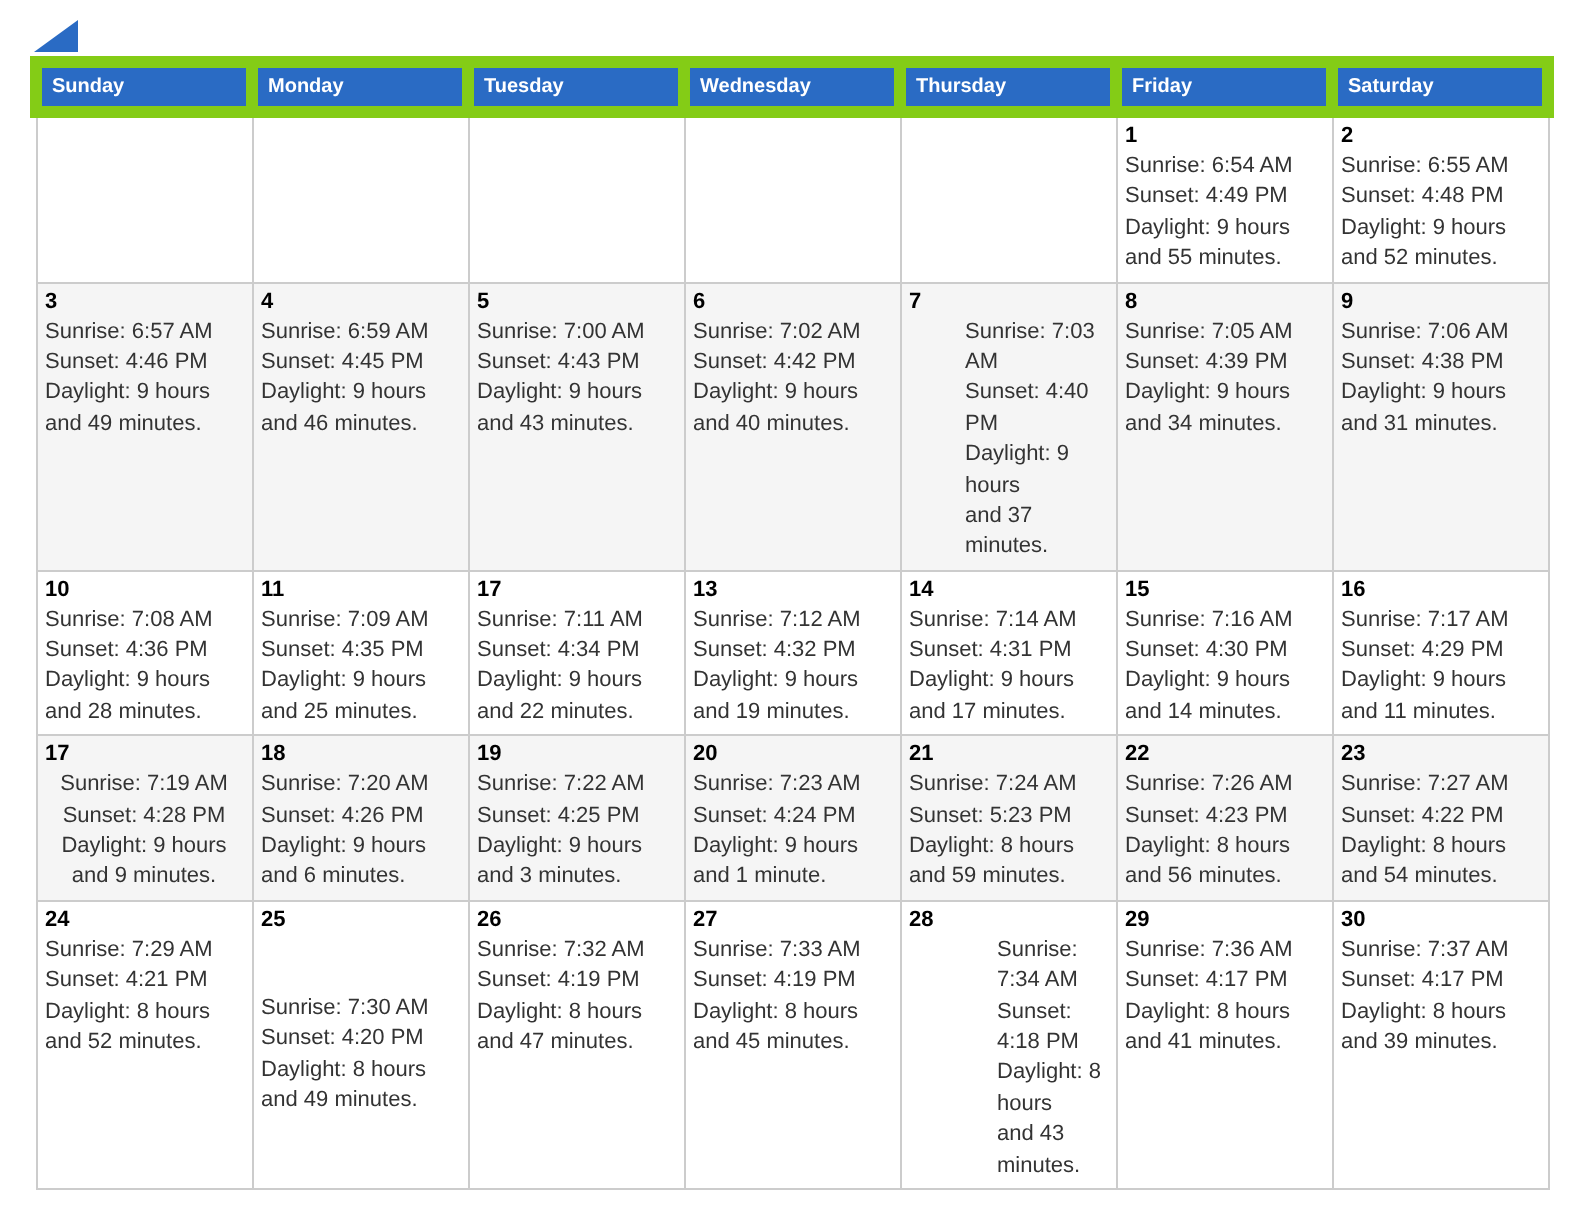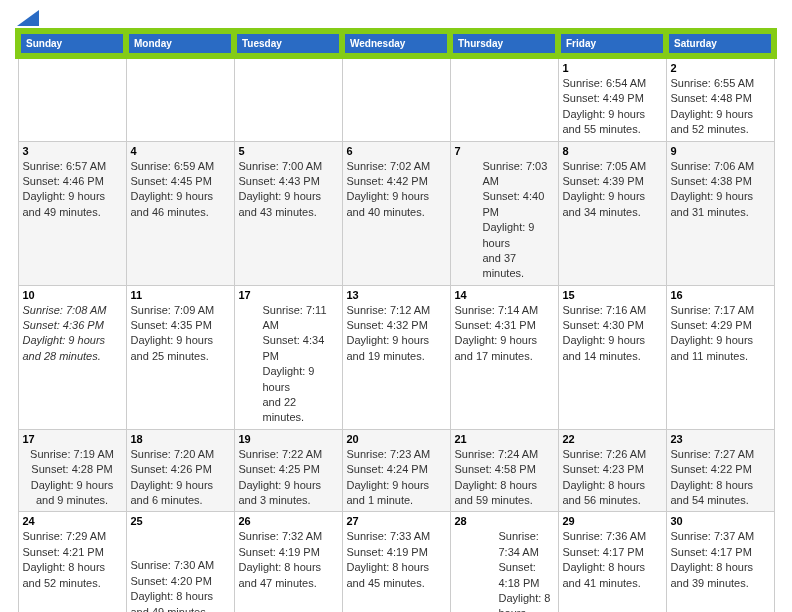--- a/index.html
+++ b/index.html
@@ -180,35 +180,35 @@
             <span class="day-number">9</span>
             <div class="day-info" style="white-space: pre-line;">Sunrise: 7:06 AM
 Sunset: 4:38 PM
 Daylight: 9 hours
 and 31 minutes.</div>
           </td>
         </tr>
         <tr>
           <td>
             <span class="day-number">10</span>
-            <div class="day-info" style="white-space: pre-line; font-style: italic;">Sunrise: 7:08 AM
+            <div class="day-info" style="white-space: pre-line;">Sunrise: 7:08 AM
 Sunset: 4:36 PM
 Daylight: 9 hours
 and 28 minutes.</div>
           </td>
           <td>
             <span class="day-number">11</span>
             <div class="day-info" style="white-space: pre-line;">Sunrise: 7:09 AM
 Sunset: 4:35 PM
 Daylight: 9 hours
 and 25 minutes.</div>
           </td>
           <td>
             <span class="day-number">17</span>
-            <div class="day-info" style="white-space: pre-line; margin-left: 24px;">Sunrise: 7:11 AM
+            <div class="day-info" style="white-space: pre-line;">Sunrise: 7:11 AM
 Sunset: 4:34 PM
 Daylight: 9 hours
 and 22 minutes.</div>
           </td>
           <td>
             <span class="day-number">13</span>
             <div class="day-info" style="white-space: pre-line;">Sunrise: 7:12 AM
 Sunset: 4:32 PM
 Daylight: 9 hours
 and 19 minutes.</div>
@@ -260,21 +260,21 @@
           <td>
             <span class="day-number">20</span>
             <div class="day-info" style="white-space: pre-line;">Sunrise: 7:23 AM
 Sunset: 4:24 PM
 Daylight: 9 hours
 and 1 minute.</div>
           </td>
           <td>
             <span class="day-number">21</span>
             <div class="day-info" style="white-space: pre-line;">Sunrise: 7:24 AM
-Sunset: 4:58 PM
+Sunset: 5:23 PM
 Daylight: 8 hours
 and 59 minutes.</div>
           </td>
           <td>
             <span class="day-number">22</span>
             <div class="day-info" style="white-space: pre-line;">Sunrise: 7:26 AM
 Sunset: 4:23 PM
 Daylight: 8 hours
 and 56 minutes.</div>
           </td>

